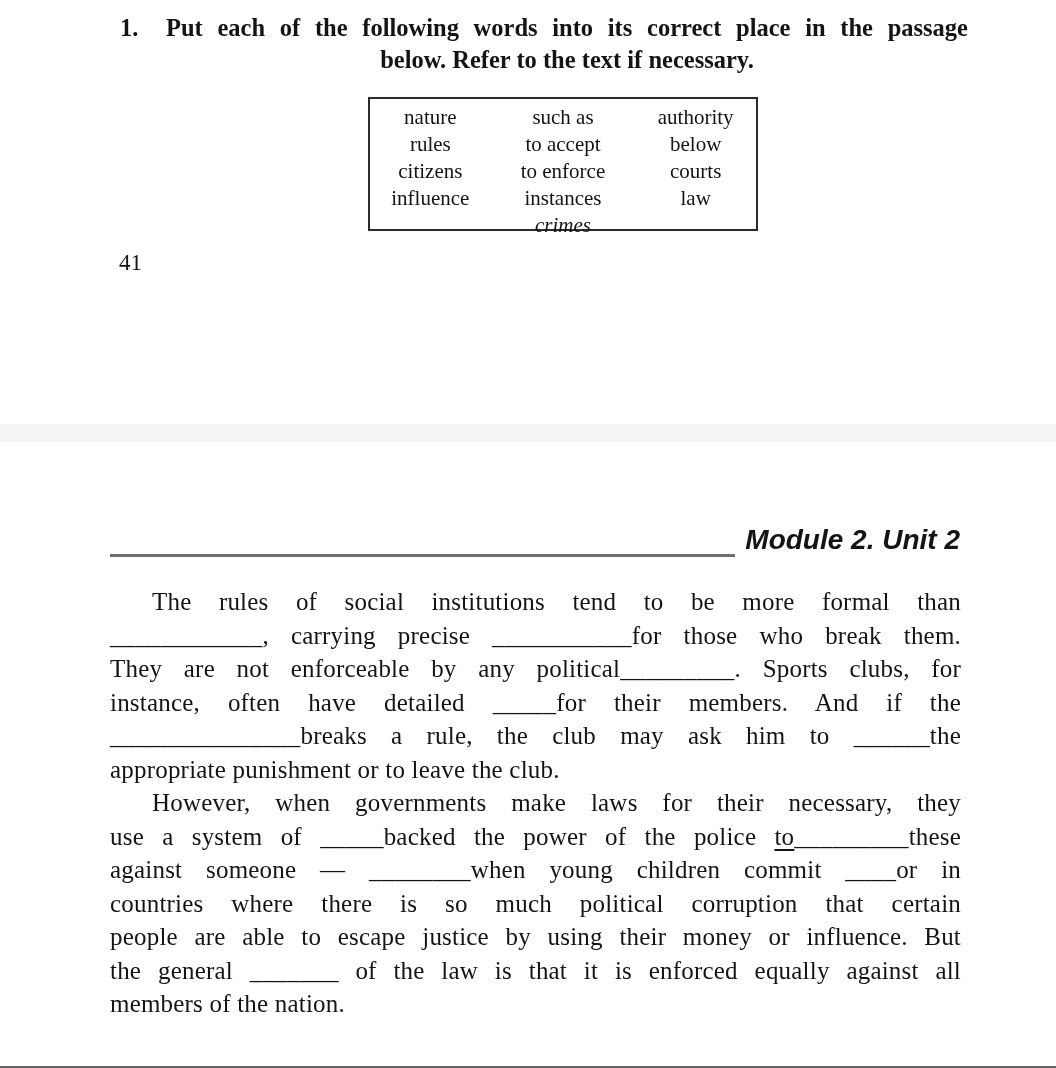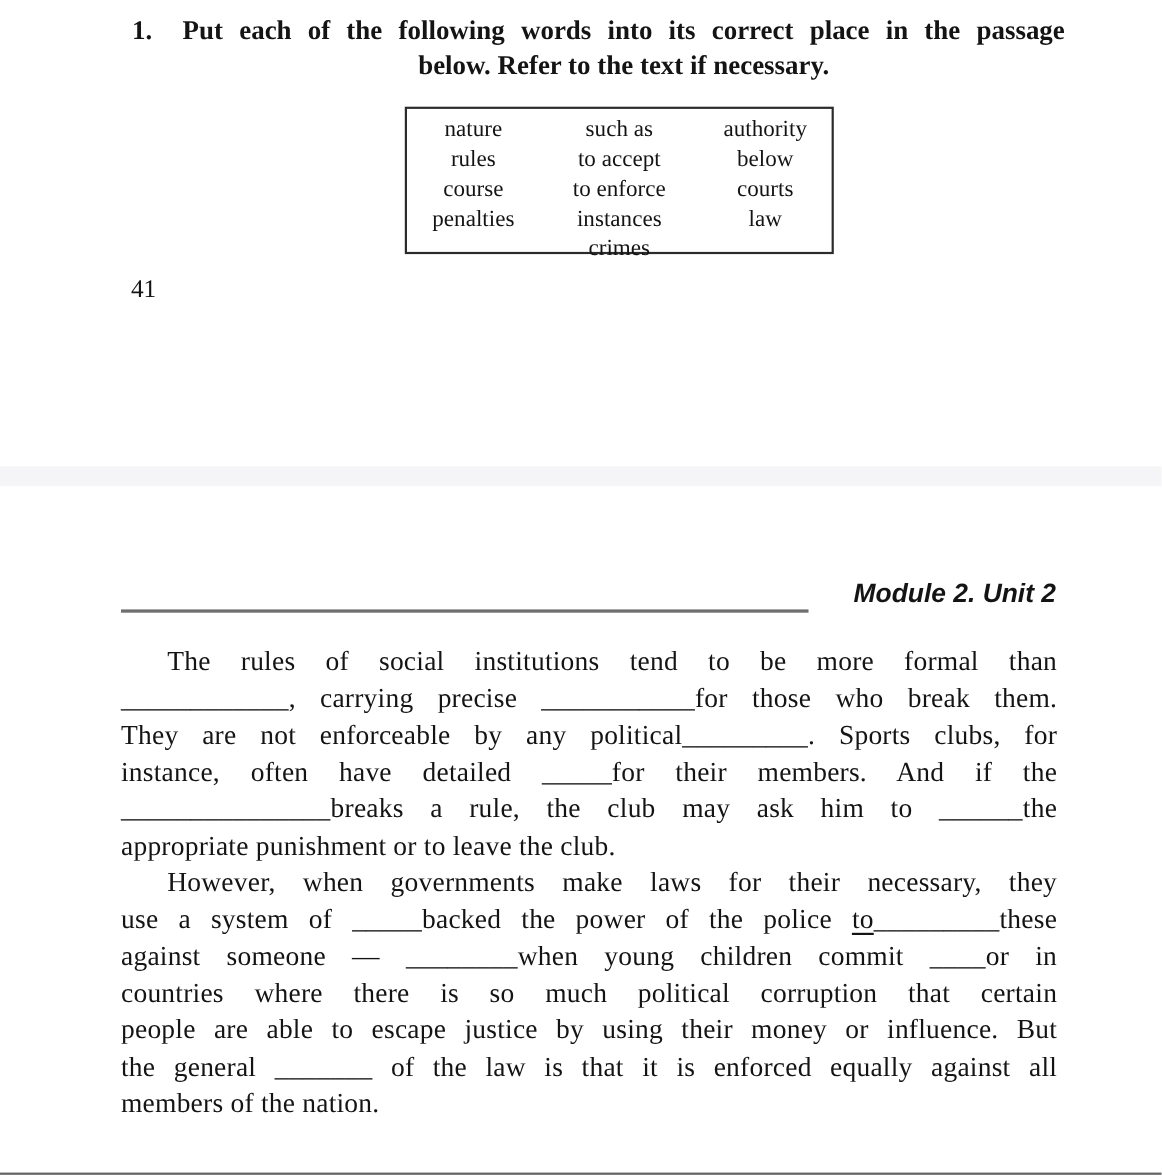--- a/index.html
+++ b/index.html
@@ -21,40 +21,40 @@
   .exercise-heading .instr .h-line2{text-align:center;}
 
   
   .word-box{
     position:absolute;left:347px;top:97px;width:390px;height:134px;
     border:2px solid #2b2b2b;box-sizing:border-box;
     font-size:21px;padding-top:5px;margin-left:21px;
   }
   .wb-grid{display:grid;grid-template-columns:1fr 1.2fr 1fr;}
   .wb-cell{text-align:center;line-height:27px;}
-  .wb-bottom{text-align:center;line-height:27px;}
+  .wb-bottom{text-align:center;line-height:27px;font-style:italic;}
 
   
   .page-number{position:absolute;left:119px;top:250px;font-size:23px;}
 
   
   .scan-divider{
     position:absolute;left:0;top:424px;width:1056px;height:18px;
     background:var(--divider-band,#f5f5f7);
   }
 
   
   .section-rule{
     position:absolute;left:110px;top:554px;width:625px;height:3px;
     background:var(--rule,#6f6f6f);
   }
   .section-title{
     position:absolute;right:96px;top:526px;width:320px;text-align:right;
     font-family:"Liberation Sans", sans-serif;
-    font-weight:bold;font-style:italic;font-size:24px;line-height:28px;
+    font-weight:bold;font-style:italic;font-size:28px;line-height:28px;
   }
 
   
   .passage{
     position:absolute;left:110px;top:585px;width:851px;
     font-size:25px;line-height:33.5px;
     letter-spacing:0.2px;
   }
   .passage .line{text-align:justify;text-align-last:justify;}
   .passage .line.plain{text-align:center;text-align-last:left;}
@@ -79,24 +79,24 @@
 </div>
 
 <div class="word-box">
   <div class="wb-grid" id="wb-grid">
       <div class="wb-cell">nature</div>
       <div class="wb-cell">such as</div>
       <div class="wb-cell">authority</div>
       <div class="wb-cell">rules</div>
       <div class="wb-cell">to accept</div>
       <div class="wb-cell">below</div>
-      <div class="wb-cell">course</div>
+      <div class="wb-cell">citizens</div>
       <div class="wb-cell">to enforce</div>
       <div class="wb-cell">courts</div>
-      <div class="wb-cell">penalties</div>
+      <div class="wb-cell">influence</div>
       <div class="wb-cell">instances</div>
       <div class="wb-cell">law</div>
     </div>
   <div class="wb-bottom">crimes</div>
 </div>
 
 <div class="page-number">41</div>
 
 <div class="scan-divider"></div>
 

